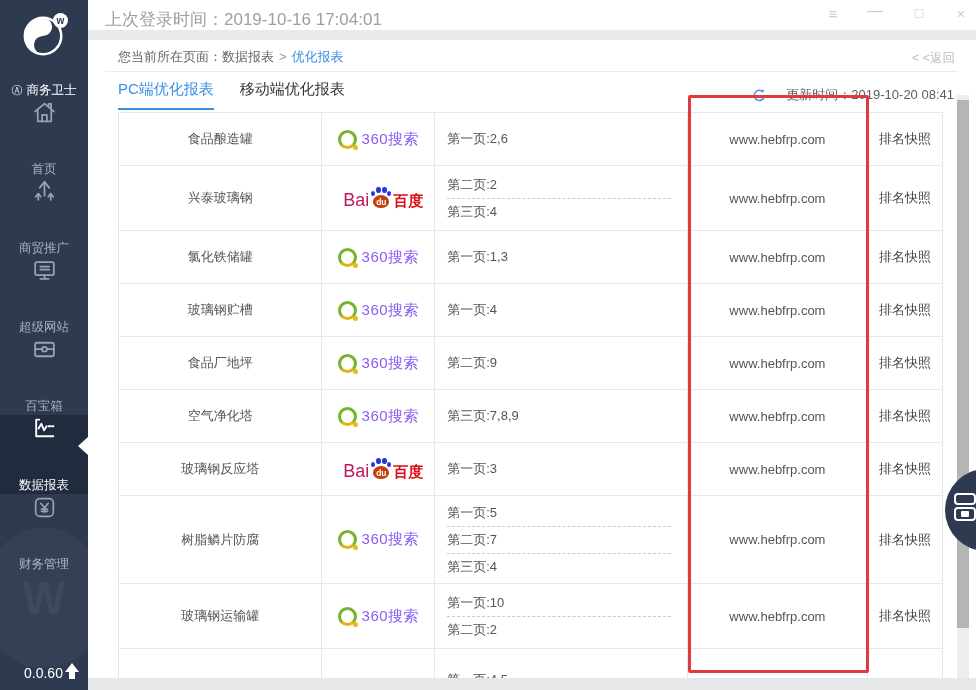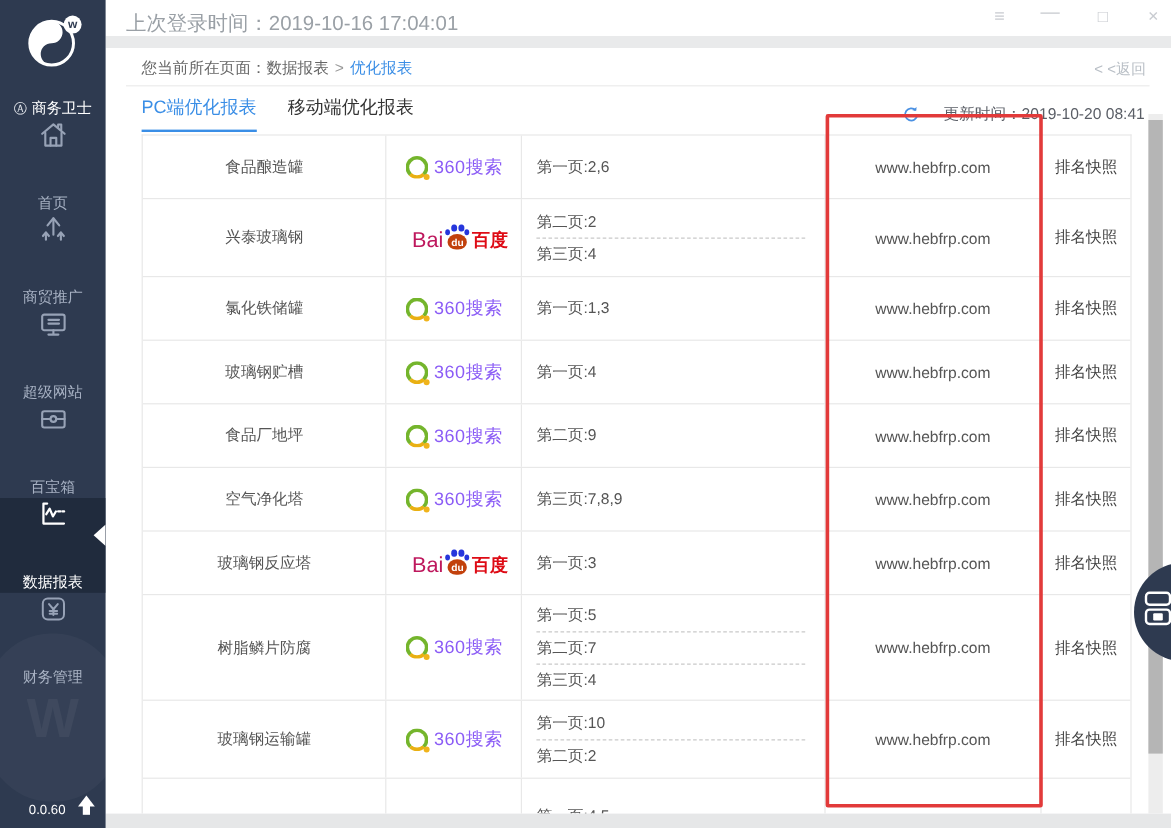--- a/index.html
+++ b/index.html
@@ -21,21 +21,21 @@
     gap:20px;color:#97a2b6;cursor:pointer;}
   .menu-item .mi-label{font-size:12.5px;color:#a6b0c2;}
   .menu-item.active{background:#202b3d;color:#fff;}
   .menu-item.active .mi-label{color:#fff;}
   .menu-item.active::after{content:"";position:absolute;right:0;top:22px;width:0;height:0;
     border-top:9px solid transparent;border-bottom:9px solid transparent;border-right:10px solid #fff;}
   .mi-icon svg{display:block;}
   .watermark{position:absolute;left:-16px;top:528px;width:120px;height:140px;border-radius:48%;
     background:rgba(255,255,255,0.035);display:flex;align-items:center;justify-content:center;}
   .watermark span{font-size:46px;font-weight:bold;color:rgba(255,255,255,0.05);}
-  .version{position:absolute;left:24px;bottom:9px;color:#fff;font-size:11px;}
+  .version{position:absolute;left:24px;bottom:9px;color:#fff;font-size:14px;}
   .up-arrow{position:absolute;right:9px;bottom:10px;width:14px;height:17px;cursor:pointer;}
   .up-arrow::before{content:"";position:absolute;left:0;top:0;border-left:7px solid transparent;
     border-right:7px solid transparent;border-bottom:9px solid #fff;}
   .up-arrow::after{content:"";position:absolute;left:4px;top:8px;width:6px;height:8px;background:#fff;}
   
   .topbar{position:absolute;left:88px;top:0;width:888px;height:30px;background:#fff;z-index:4;}
   .last-login{position:absolute;left:17px;top:8px;font-size:17px;color:#9aa0a6;}
   .winctl{position:absolute;top:5px;color:#c9ccd1;font-size:15px;cursor:pointer;width:22px;text-align:center;}
   .wc-menu{left:734px;}.wc-min{left:776px;top:2px;font-size:16px;}.wc-max{left:820px;font-size:14px;}.wc-close{left:862px;}
   .top-gap{position:absolute;left:88px;top:30px;width:888px;height:10px;background:#e9eaeb;z-index:3;}

